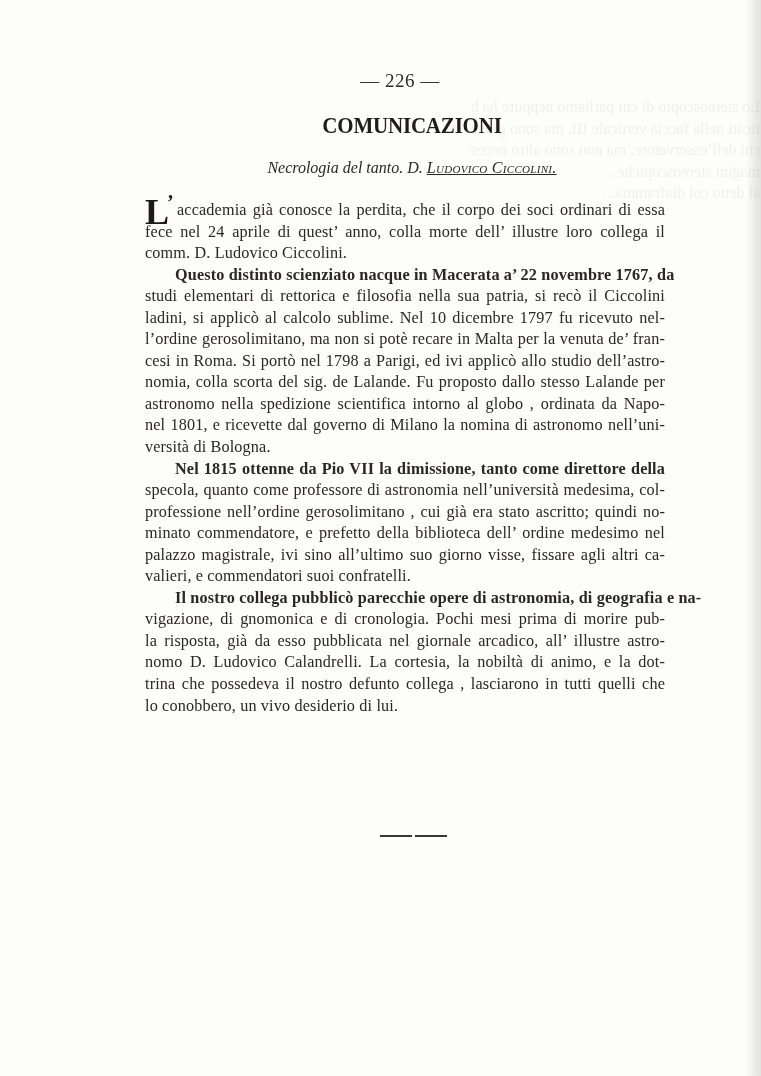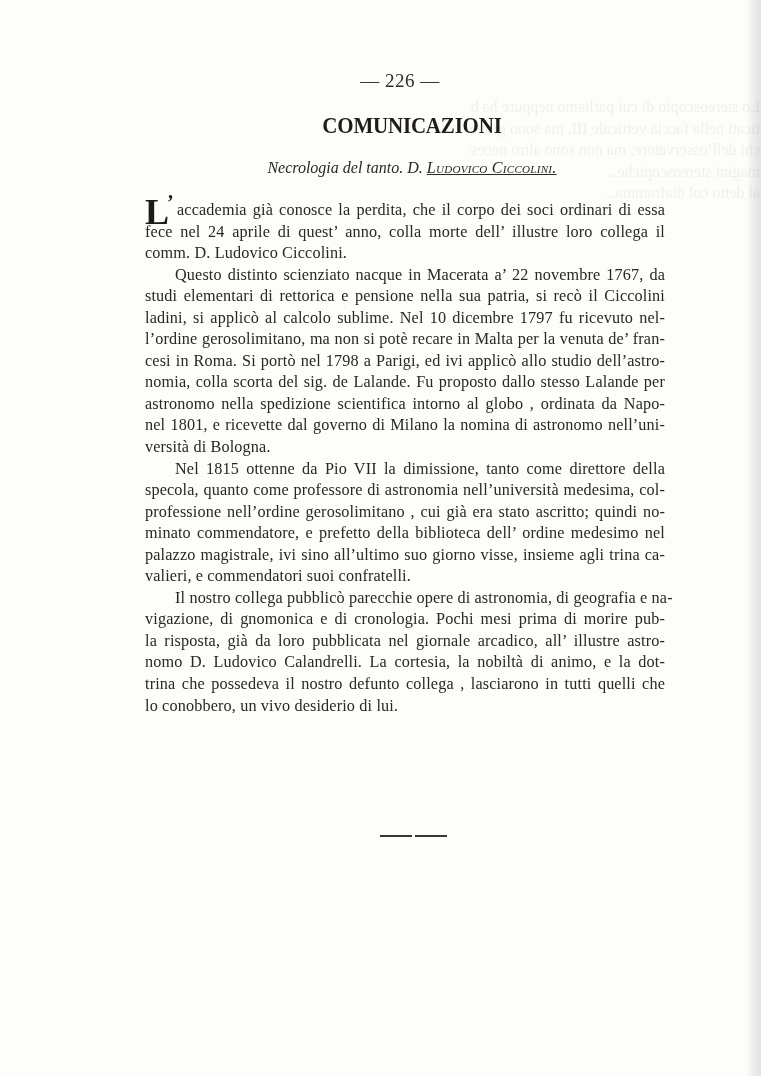--- a/index.html
+++ b/index.html
@@ -93,20 +93,21 @@
       white-space: nowrap;
       text-align: justify;
       text-align-last: justify;
       height: 21.55px;
     }
     .line.last {
       text-align-last: left;
     }
     .line.indent {
       padding-left: 30px;
+      font-weight: bold;
     }
     .first-line {
       position: relative;
       padding-left: 32px;
     }
     .dropcap {
       position: absolute;
       left: 0;
       top: -3px;
       font-family: "Liberation Serif", serif;
@@ -157,38 +158,38 @@
 <div class="body-text">
   <span class="line first-line">
     <span class="dropcap">L</span>
     <span class="dropcap-apos">’</span>
     <span>accademia già conosce la perdita, che il corpo dei soci ordinari di essa</span>
   </span>
   <span class="line">fece nel 24 aprile di quest’ anno, colla morte dell’ illustre loro collega il</span>
   <span class="line last">comm. D. Ludovico Ciccolini.</span>
 
   <span class="line indent">Questo distinto scienziato nacque in Macerata a’ 22 novembre 1767, da</span>
-  <span class="line">studi elementari di rettorica e pensione nella sua patria, si recò il Ciccolini</span>
+  <span class="line">studi elementari di rettorica e filosofia nella sua patria, si recò il Ciccolini</span>
   <span class="line">ladini, si applicò al calcolo sublime. Nel 10 dicembre 1797 fu ricevuto nel-</span>
   <span class="line">l’ordine gerosolimitano, ma non si potè recare in Malta per la venuta de’ fran-</span>
   <span class="line">cesi in Roma. Si portò nel 1798 a Parigi, ed ivi applicò allo studio dell’astro-</span>
   <span class="line">nomia, colla scorta del sig. de Lalande. Fu proposto dallo stesso Lalande per</span>
   <span class="line">astronomo nella spedizione scientifica intorno al globo , ordinata da Napo-</span>
   <span class="line">nel 1801, e ricevette dal governo di Milano la nomina di astronomo nell’uni-</span>
   <span class="line last">versità di Bologna.</span>
 
   <span class="line indent">Nel 1815 ottenne da Pio VII la dimissione, tanto come direttore della</span>
   <span class="line">specola, quanto come professore di astronomia nell’università medesima, col-</span>
   <span class="line">professione nell’ordine gerosolimitano , cui già era stato ascritto; quindi no-</span>
   <span class="line">minato commendatore, e prefetto della biblioteca dell’ ordine medesimo nel</span>
-  <span class="line">palazzo magistrale, ivi sino all’ultimo suo giorno visse, insieme agli trina ca-</span>
+  <span class="line">palazzo magistrale, ivi sino all’ultimo suo giorno visse, fissare agli altri ca-</span>
   <span class="line last">valieri, e commendatori suoi confratelli.</span>
 
   <span class="line indent">Il nostro collega pubblicò parecchie opere di astronomia, di geografia e na-</span>
   <span class="line">vigazione, di gnomonica e di cronologia. Pochi mesi prima di morire pub-</span>
-  <span class="line">la risposta, già da loro pubblicata nel giornale arcadico, all’ illustre astro-</span>
+  <span class="line">la risposta, già da esso pubblicata nel giornale arcadico, all’ illustre astro-</span>
   <span class="line">nomo D. Ludovico Calandrelli. La cortesia, la nobiltà di animo, e la dot-</span>
   <span class="line">trina che possedeva il nostro defunto collega , lasciarono in tutti quelli che</span>
   <span class="line last">lo conobbero, un vivo desiderio di lui.</span>
 </div>
 
 <div class="rule left"></div>
 <div class="rule right"></div>
 
 </body></html>

